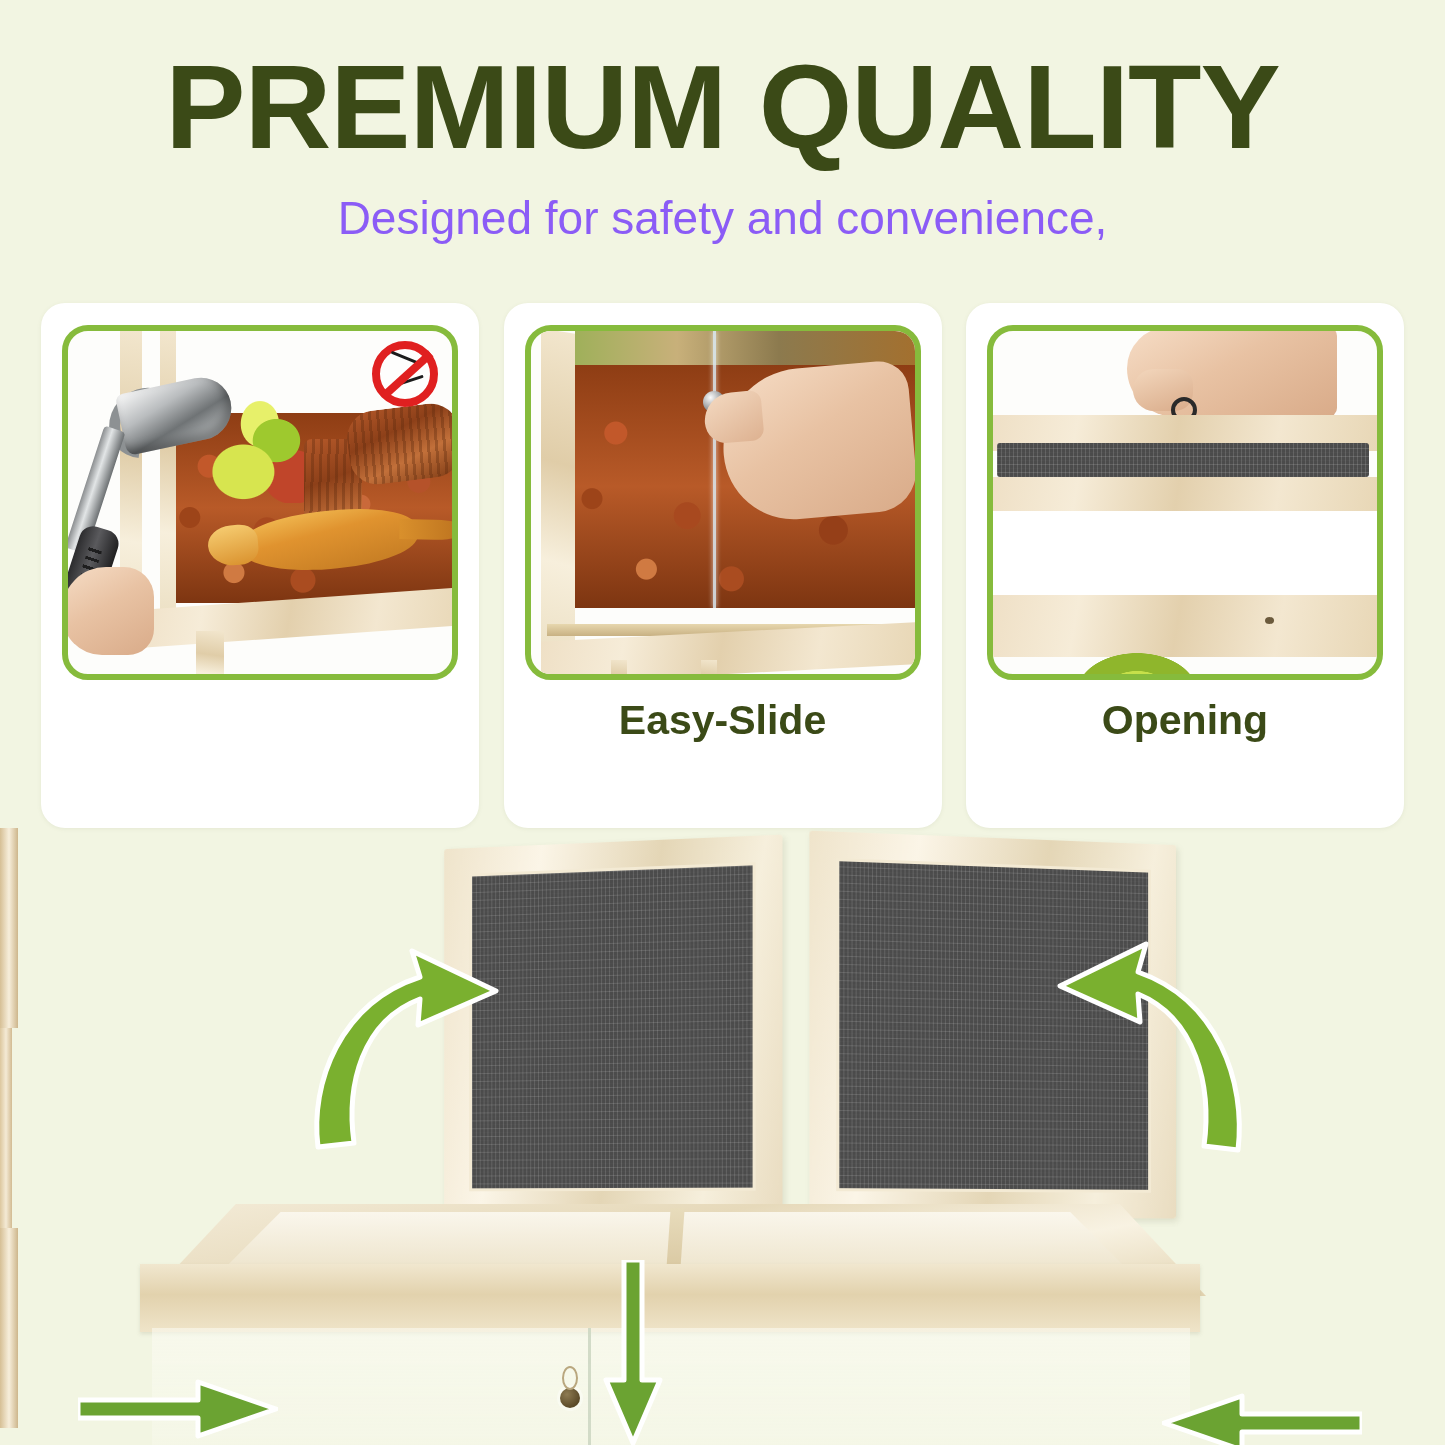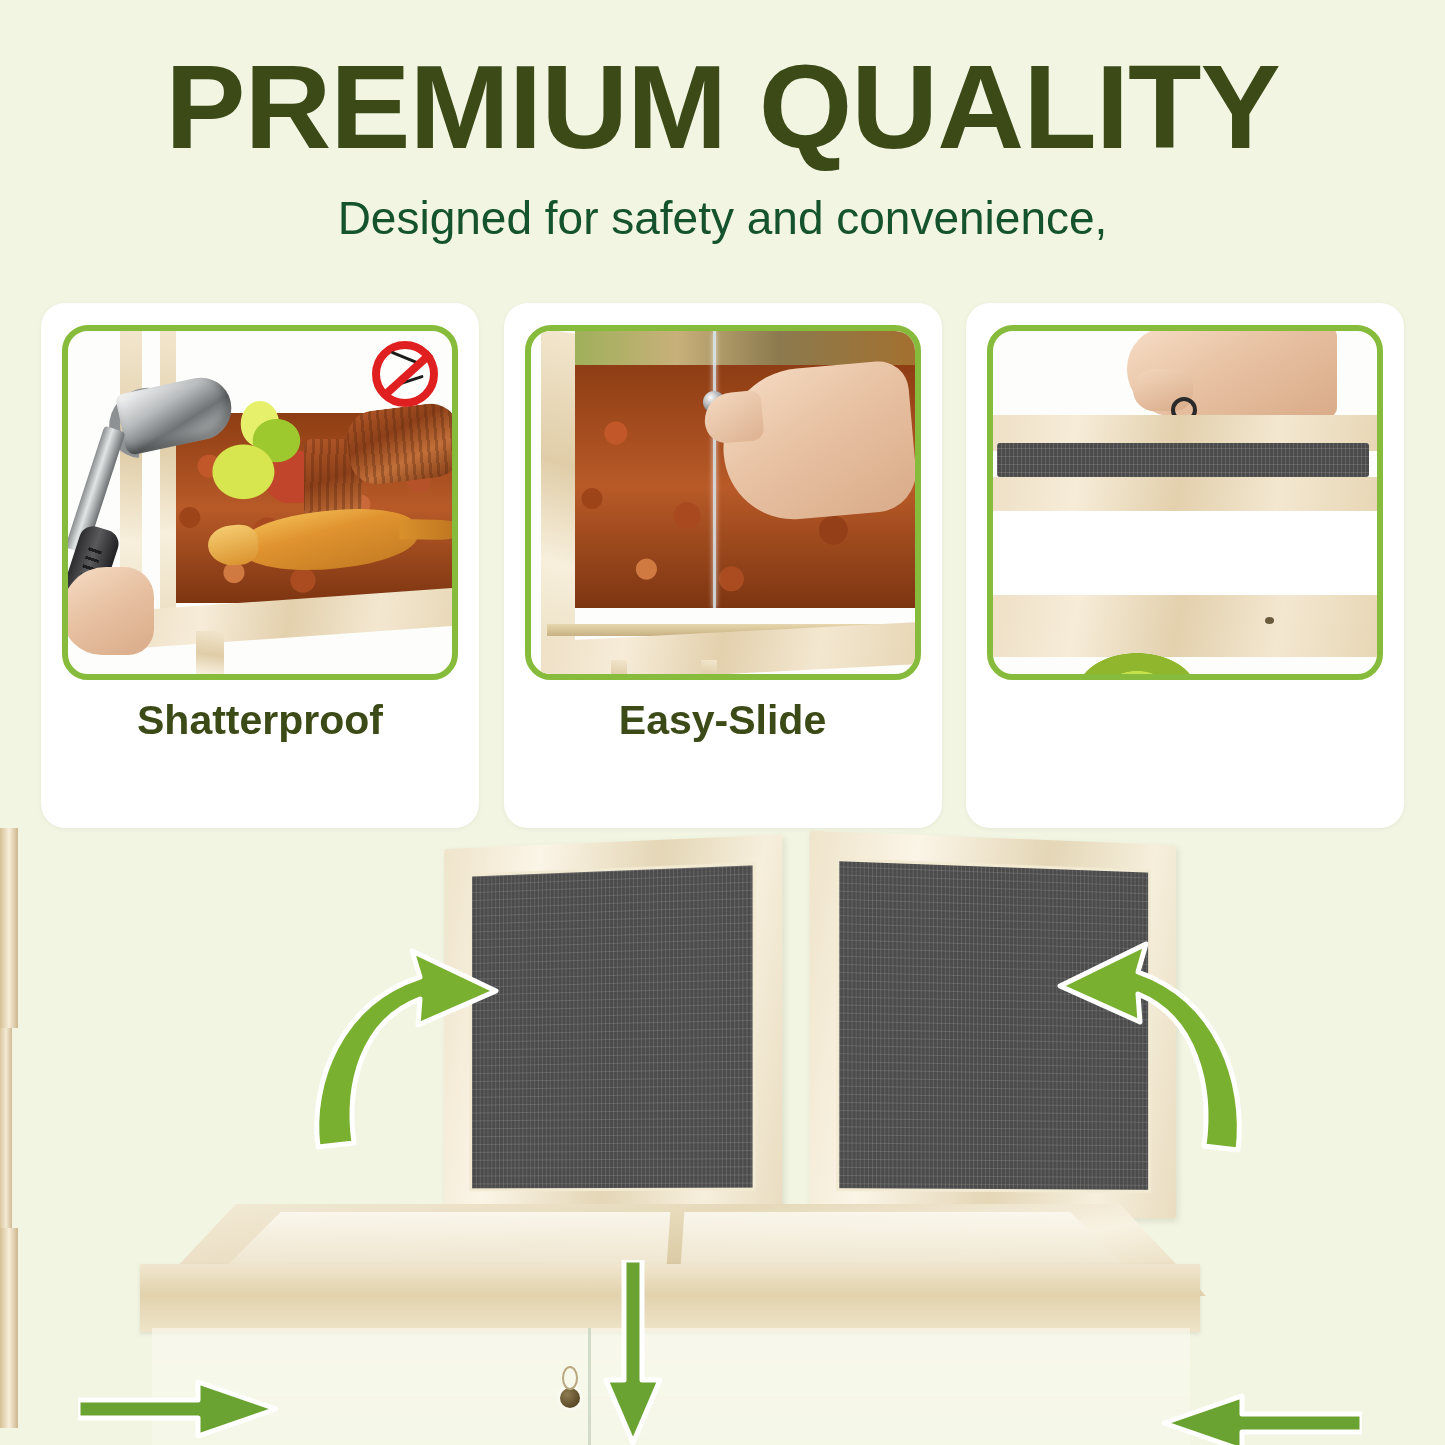--- a/index.html
+++ b/index.html
@@ -19,21 +19,21 @@
     font-size:118px;line-height:1.0;
     font-weight:bold;
     letter-spacing:-1px;
     color:#3b4a17;
     font-family:"Liberation Sans", sans-serif;
     transform:scaleX(1.02);
   }
   .subheadline{
     position:absolute;top:190px;left:0;width:1445px;
     text-align:center;
-    color:#14532d;
+    color:#8b5cf6;
     font-size:46px;line-height:1.22;
     font-weight:normal;
     font-family:"Liberation Sans", sans-serif;
   }
   .subheadline div{white-space:nowrap;}
 
   
   .cards{
     position:absolute;top:303px;left:41px;
     width:1363px;height:525px;
@@ -317,21 +317,20 @@
         <div class="c1-hammer-head"></div>
         <div class="c1-hammer-shaft"></div>
         <div class="c1-hammer-grip"></div>
         <div class="c1-hand skin"></div>
         <div class="noicon">
           <div class="crack"></div>
           <div class="crack2"></div>
         </div>
       </div>
       <div class="card-label">
-        <span>Shatterproof</span>
       </div>
     </div>
 
     <div class="card">
       <div class="photo">
         <div class="c2-left-frame wood-v"></div>
         <div class="c2-inner">
           <div class="c2-top-plants"></div>
           <div class="c2-sub substrate"></div>
           <div class="c2-glass"></div>
@@ -354,20 +353,21 @@
         <div class="c3-ring"></div>
         <div class="c3-lid-wood wood"></div>
         <div class="c3-lid-mesh mesh"></div>
         <div class="c3-mid-wood wood"></div>
         <div class="c3-gap"></div>
         <div class="c3-bot-wood wood"></div>
         <div class="c3-screw"></div>
         <div class="c3-plant"></div>
       </div>
       <div class="card-label">
+        <span>Opening</span>
       </div>
     </div>
 
   </div>
 
   <div class="hero">
 
     <div class="lid lid-left">
       <div class="pane mesh"></div>
     </div>

